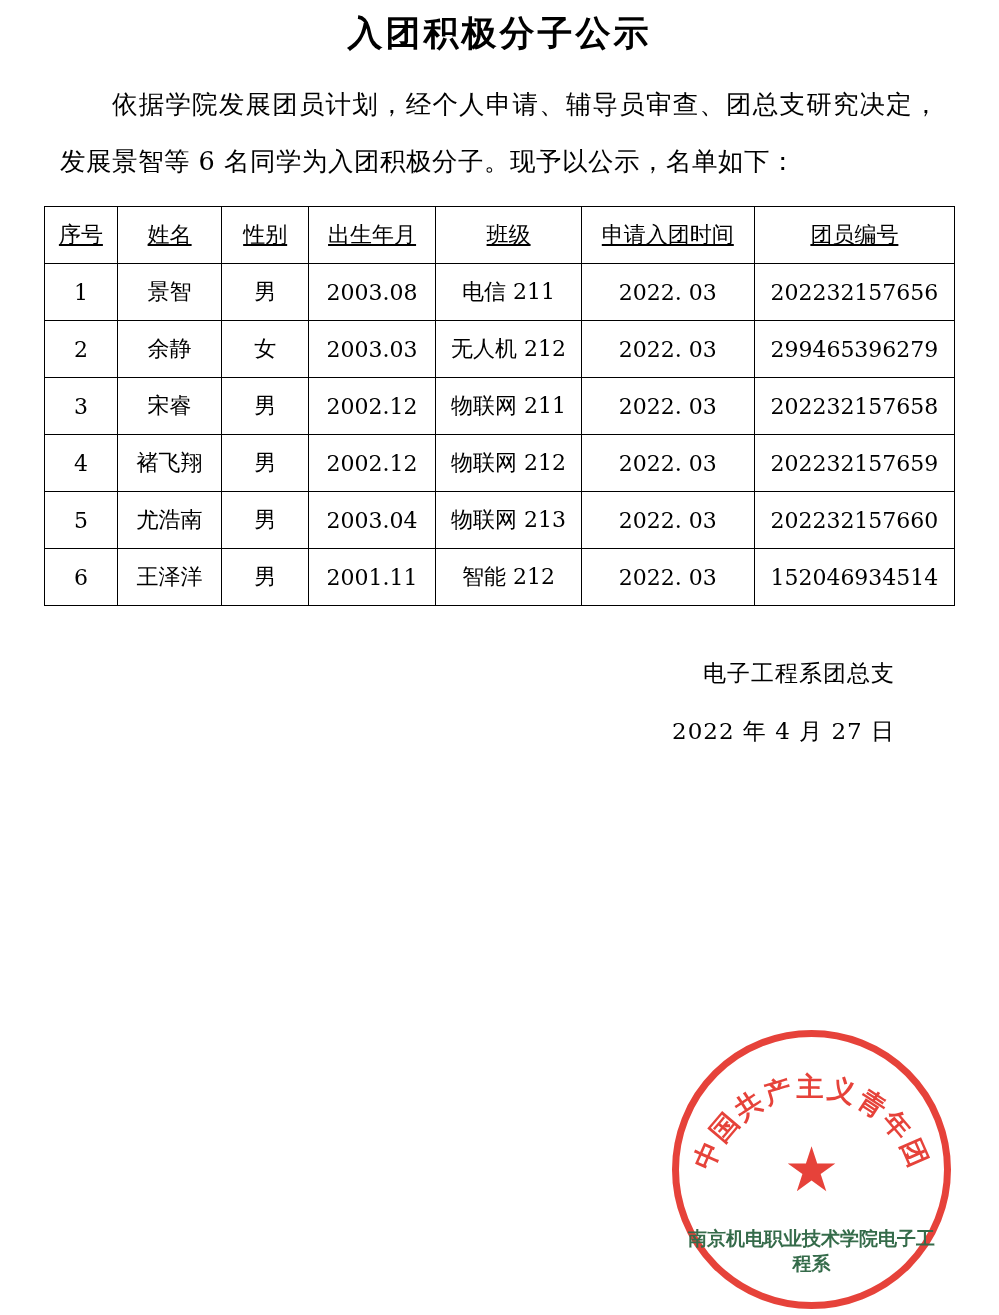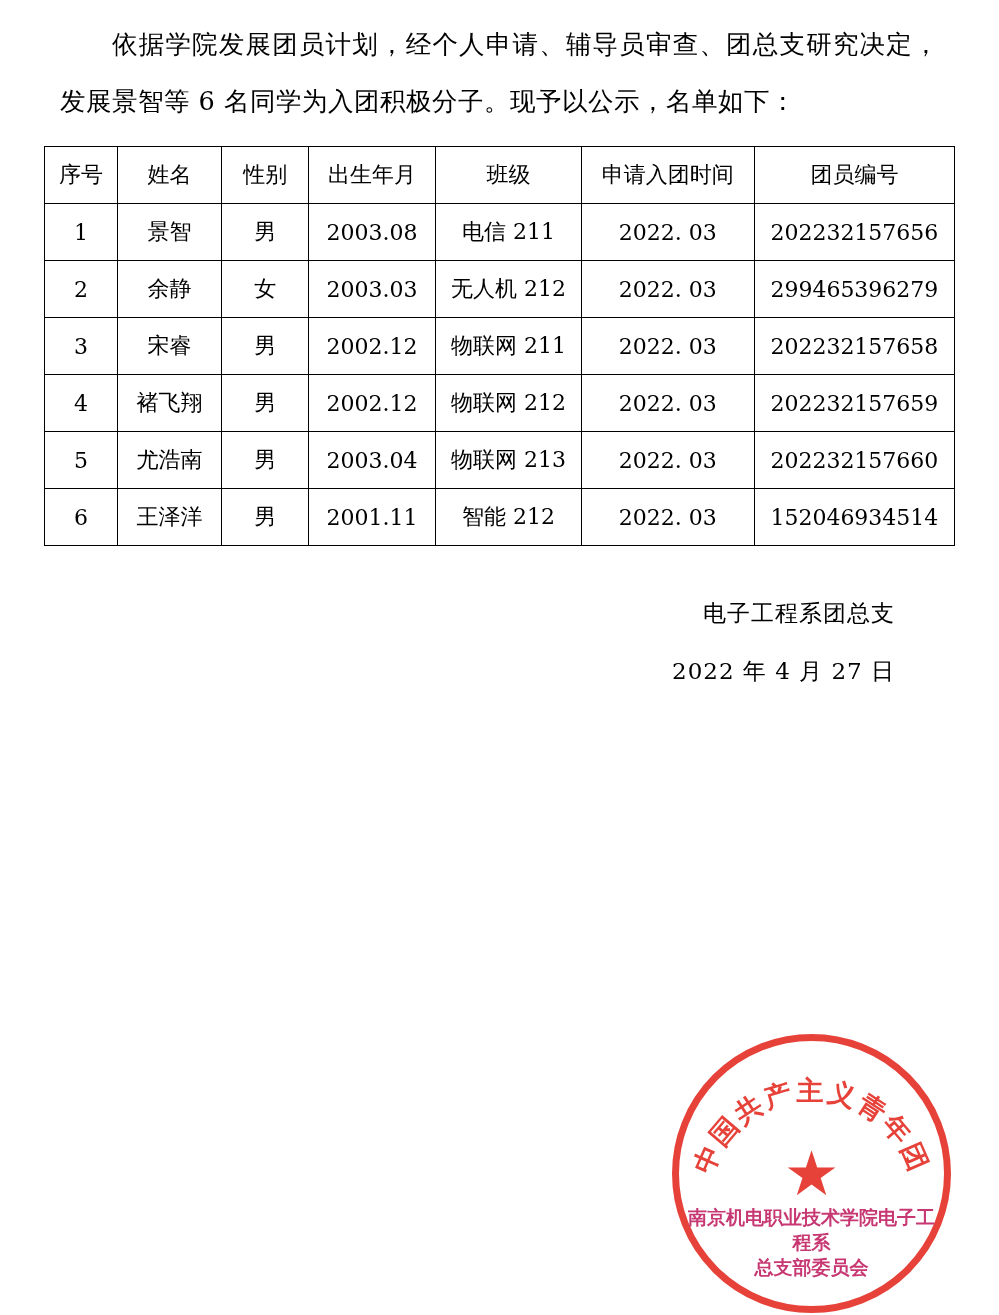--- a/index.html
+++ b/index.html
@@ -57,20 +57,21 @@
     font-size: 22px;
     font-weight: normal;
     height: 56px;
     padding: 0 2px;
     font-family: "DejaVu Serif", "Liberation Serif", serif;
     white-space: nowrap;
     overflow: hidden;
   }
   table.roster th {
     font-size: 22px;
+    text-decoration: underline;
   }
   col.c0 { width: 8.0%; }
   col.c1 { width: 11.5%; }
   col.c2 { width: 9.5%; }
   col.c3 { width: 14.0%; }
   col.c4 { width: 16.0%; }
   col.c5 { width: 19.0%; }
   col.c6 { width: 22.0%; }
 
   .closing {
@@ -121,32 +122,33 @@
     font-weight: bold;
     letter-spacing: 3px;
     font-family: "DejaVu Serif", "Liberation Serif", serif;
   }
   .stamp .bottom-text {
     position: absolute;
     left: 0;
     right: 0;
     bottom: 26px;
     text-align: center;
-    color: #be185d;
+    color: #14532d;
     font-size: 19px;
     font-weight: bold;
     line-height: 25px;
     font-family: "DejaVu Serif", "Liberation Serif", serif;
   }
 </style>
 </head>
 <body>
 
 <div class="page">
 
+  <h1 class="doc-title">入团积极分子公示</h1>
 
   <p class="para indent intro">依据学院发展团员计划，经个人申请、辅导员审查、团总支研究决定，发展景智等 6 名同学为入团积极分子。现予以公示，名单如下：</p>
 
   <table class="roster">
     <colgroup>
       <col class="c0">
         <col class="c1">
         <col class="c2">
         <col class="c3">
         <col class="c4">
@@ -233,17 +235,16 @@
       <defs>
         <path id="arcpath" d="M 30 145 A 104 104 0 0 1 235 145" fill="none"></path>
       </defs>
       <text>
         <textPath href="#arcpath" startOffset="50%" text-anchor="middle">中国共产主义青年团</textPath>
       </text>
     </svg>
     <div class="star">★</div>
     <div class="bottom-text">
       <div>南京机电职业技术学院电子工程系</div>
-      <div>总支部委员会</div>
     </div>
   </div>
 
 </div>
 
 </body></html>

